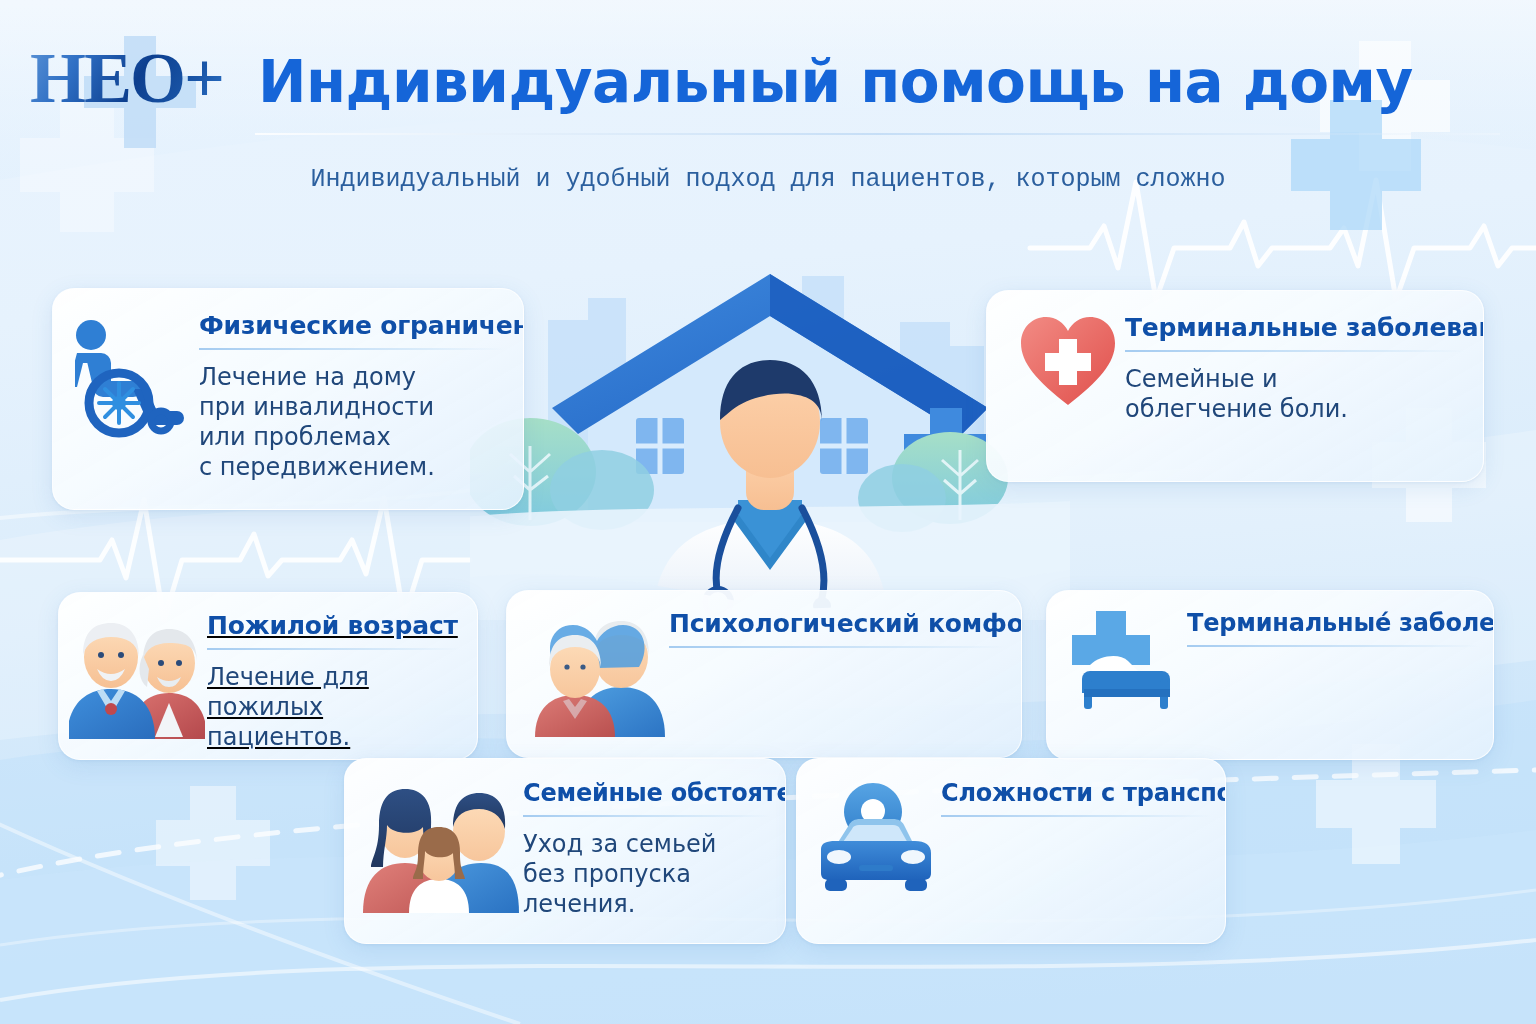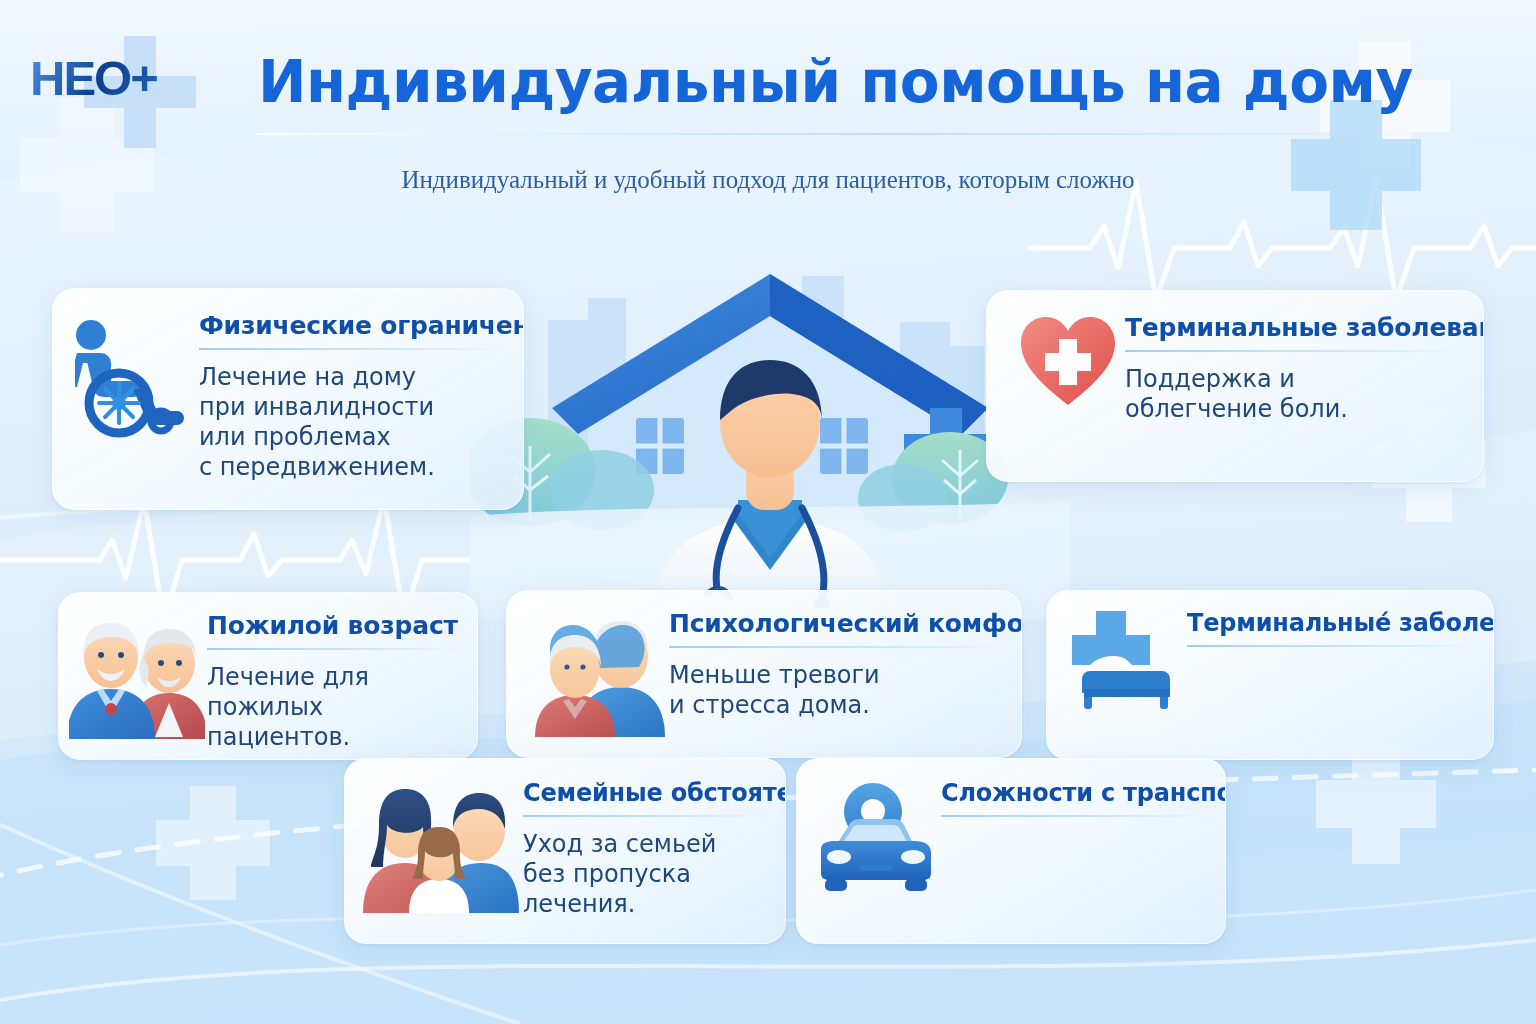--- a/index.html
+++ b/index.html
@@ -21,40 +21,40 @@
   
   .header{ position:absolute; left:0; top:0; width:1536px; height:250px; }
   .logo{
     position:absolute; left:22px; top:38px; width:240px; height:80px;
   }
   .logo-cross{
     position:absolute; left:58px; top:-6px; width:120px; height:120px;
   }
   .logo-text{
     position:absolute; left:8px; top:2px;
-    font-size:49px; font-weight:bold; letter-spacing:-2px;
+    font-size:72px; font-weight:bold; letter-spacing:-2px;
     line-height:76px;
     background:linear-gradient(120deg,#5b93d6 0%,#2f6fc4 25%,#0d3f8f 55%,#1a56a8 80%,#2e74c9 100%);
     -webkit-background-clip:text; background-clip:text; color:transparent;
-    font-family:Liberation Sans, sans-serif;
+    font-family:Liberation Serif, serif;
   }
   .main-title{
     position:absolute; left:258px; top:48px;
     font-size:58px; font-weight:bold; color:#1565d8;
     letter-spacing:-0.5px; white-space:nowrap;
     font-family:"DejaVu Sans","Liberation Sans",sans-serif;
   }
   .title-rule{
     position:absolute; left:255px; top:133px; width:1245px; height:2px;
     background:linear-gradient(to right,rgba(255,255,255,.85),rgba(170,205,240,.55) 50%,rgba(255,255,255,.2));
   }
   .subtitle{
     position:absolute; left:268px; top:162px; width:1000px;
     text-align:center; font-size:25px; line-height:36px; color:#2b5f9e;
-    font-family:Liberation Serif, serif;
+    font-family:Liberation Mono, monospace;
   }
 
   
   .card{
     position:absolute;
     border-radius:22px;
     background:linear-gradient(150deg,rgba(255,255,255,.97) 0%,rgba(246,251,255,.95) 45%,rgba(228,241,253,.90) 100%);
     box-shadow:0 6px 22px rgba(70,130,190,.13), 0 1px 3px rgba(70,130,190,.10);
     border:1px solid rgba(255,255,255,.8);
     overflow:hidden;
@@ -80,21 +80,21 @@
   #card-physical{ left:52px; top:288px; width:472px; height:222px; }
   #card-physical .card-inner{ padding:22px 18px 0 14px; }
   #card-physical .card-icon{ width:132px; }
   #card-physical .card-title{ font-size:25px; }
 
   #card-terminal-top{ left:986px; top:290px; width:498px; height:192px; }
   #card-terminal-top .card-inner{ padding:22px 18px 0 24px; }
   #card-terminal-top .card-icon{ width:114px; }
 
   #card-elderly{ left:58px; top:592px; width:420px; height:168px; }
-  #card-elderly .card-inner{ padding:18px 16px 7px 8px; }
+  #card-elderly .card-inner{ padding:18px 16px 7px 8px;text-decoration:underline; }
   #card-elderly .card-icon{ width:140px; }
 
   #card-psych{ left:506px; top:590px; width:516px; height:168px; }
   #card-psych .card-inner{ padding:18px 16px 0 24px; }
   #card-psych .card-icon{ width:138px; }
 
   #card-terminal-mid{ left:1046px; top:590px; width:448px; height:170px; }
   #card-terminal-mid .card-inner{ padding:18px 14px 0 18px; }
   #card-terminal-mid .card-icon{ width:122px; }
   #card-terminal-mid .card-title{ font-size:24px; }
@@ -317,21 +317,21 @@
             </linearGradient>
           </defs>
           <path d="M51,92 C20,68 4,50 4,30 C4,14 16,4 29,4 C39,4 47,10 51,18
                    C55,10 63,4 73,4 C86,4 98,14 98,30 C98,50 82,68 51,92 Z" fill="url(#heartG)"></path>
           <path d="M42,26 h18 v14 h14 v18 h-14 v14 h-18 v-14 h-14 v-18 h14 z" fill="#ffffff"></path>
         </svg>
       </div>
       <div class="card-body">
         <div class="card-title">Терминальные заболевания</div>
         <div class="card-rule"></div>
-        <div class="card-desc" style="white-space:pre-line">Поддержка и
+        <div class="card-desc" style="white-space:pre-line">Семейные и
 облегчение боли.</div>
       </div>
     </div>
   </div>
 
   <div class="card" id="card-elderly">
     <div class="card-inner">
       <div class="card-icon">
         <svg width="136" height="130" viewBox="0 0 136 130">
           <defs>
@@ -412,22 +412,20 @@
           <path d="M30,92 L42,110 L54,92 L48,90 L42,98 L36,90 Z" fill="#e2e9f0" opacity=".5"></path>
           <g fill="#3a5b86">
               <circle cx="34" cy="58" r="2.6"></circle>
               <circle cx="50" cy="58" r="2.6"></circle>
             </g>
         </svg>
       </div>
       <div class="card-body">
         <div class="card-title">Психологический комфорт</div>
         <div class="card-rule"></div>
-        <div class="card-desc" style="white-space:pre-line">Меньше тревоги
-и стресса дома.</div>
       </div>
     </div>
   </div>
 
   <div class="card" id="card-terminal-mid">
     <div class="card-inner">
       <div class="card-icon">
         <svg width="112" height="106" viewBox="0 0 112 106">
           <path d="M26,2 h30 v24 h24 v30 h-24 v24 h-30 v-24 h-24 v-30 h24 z" fill="#5aa8e6"></path>
           <path d="M20,56 C30,46 50,44 58,52 L68,62 L22,62 Z" fill="#ffffff"></path>

